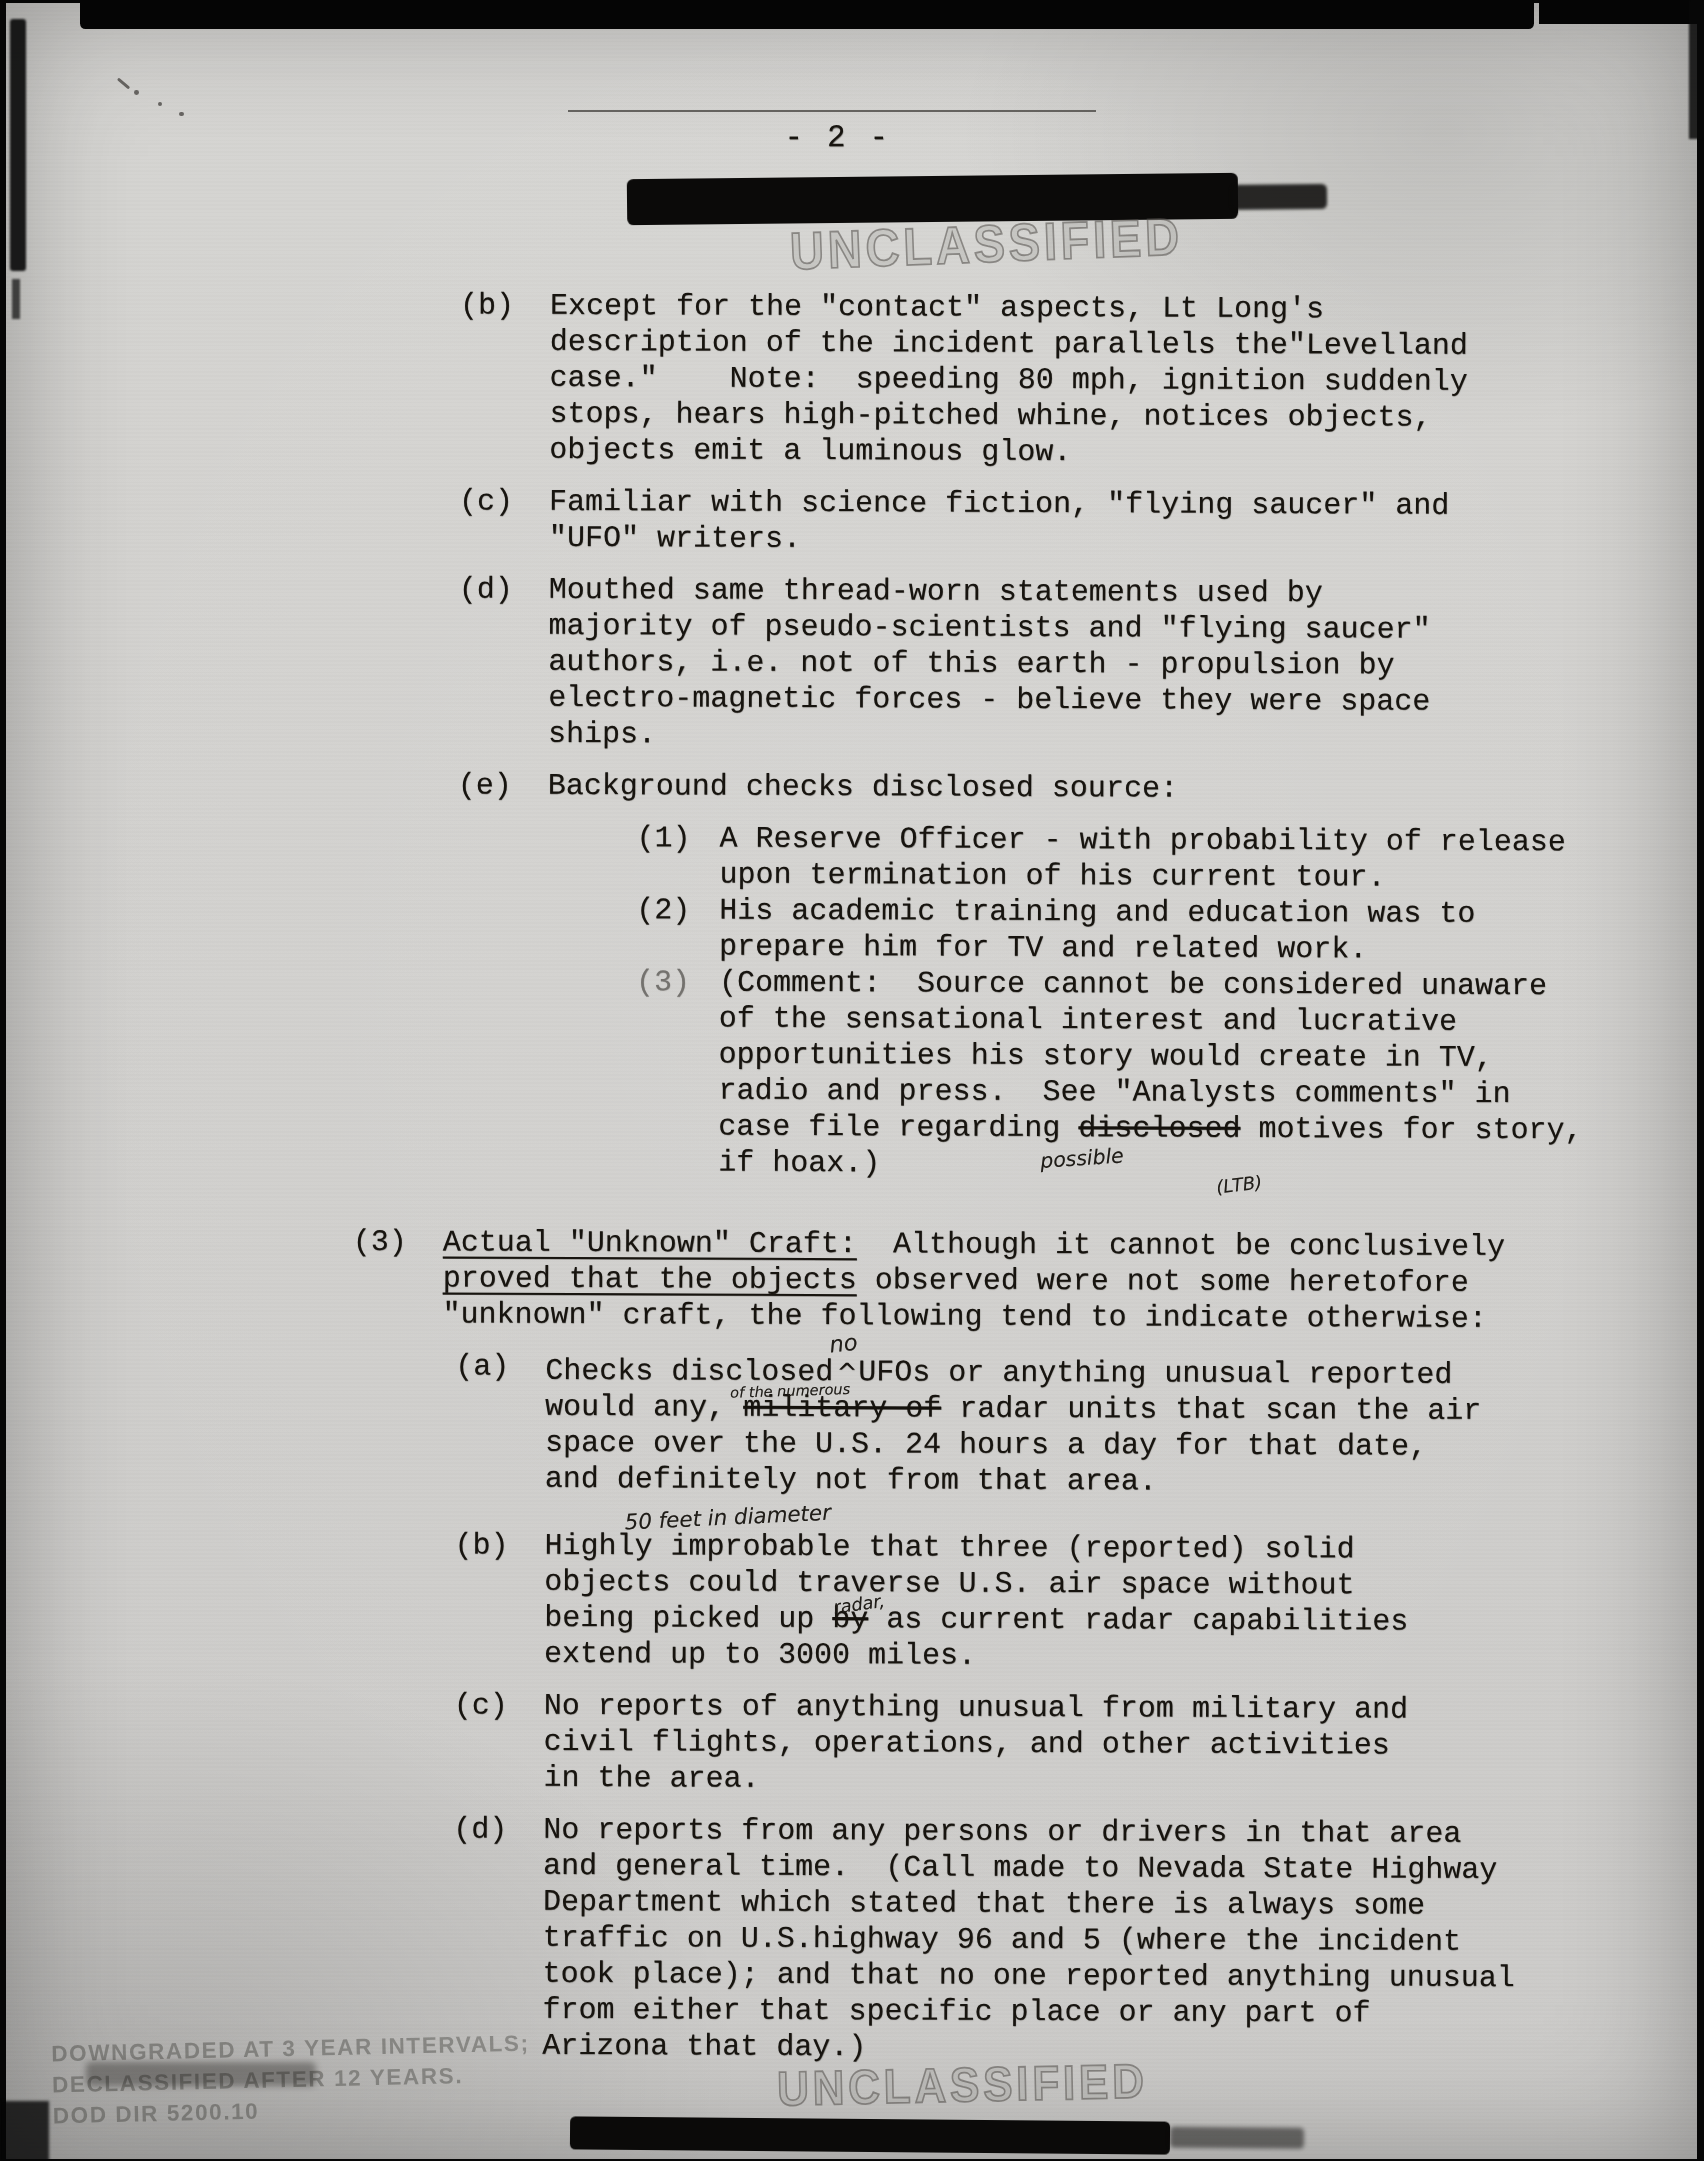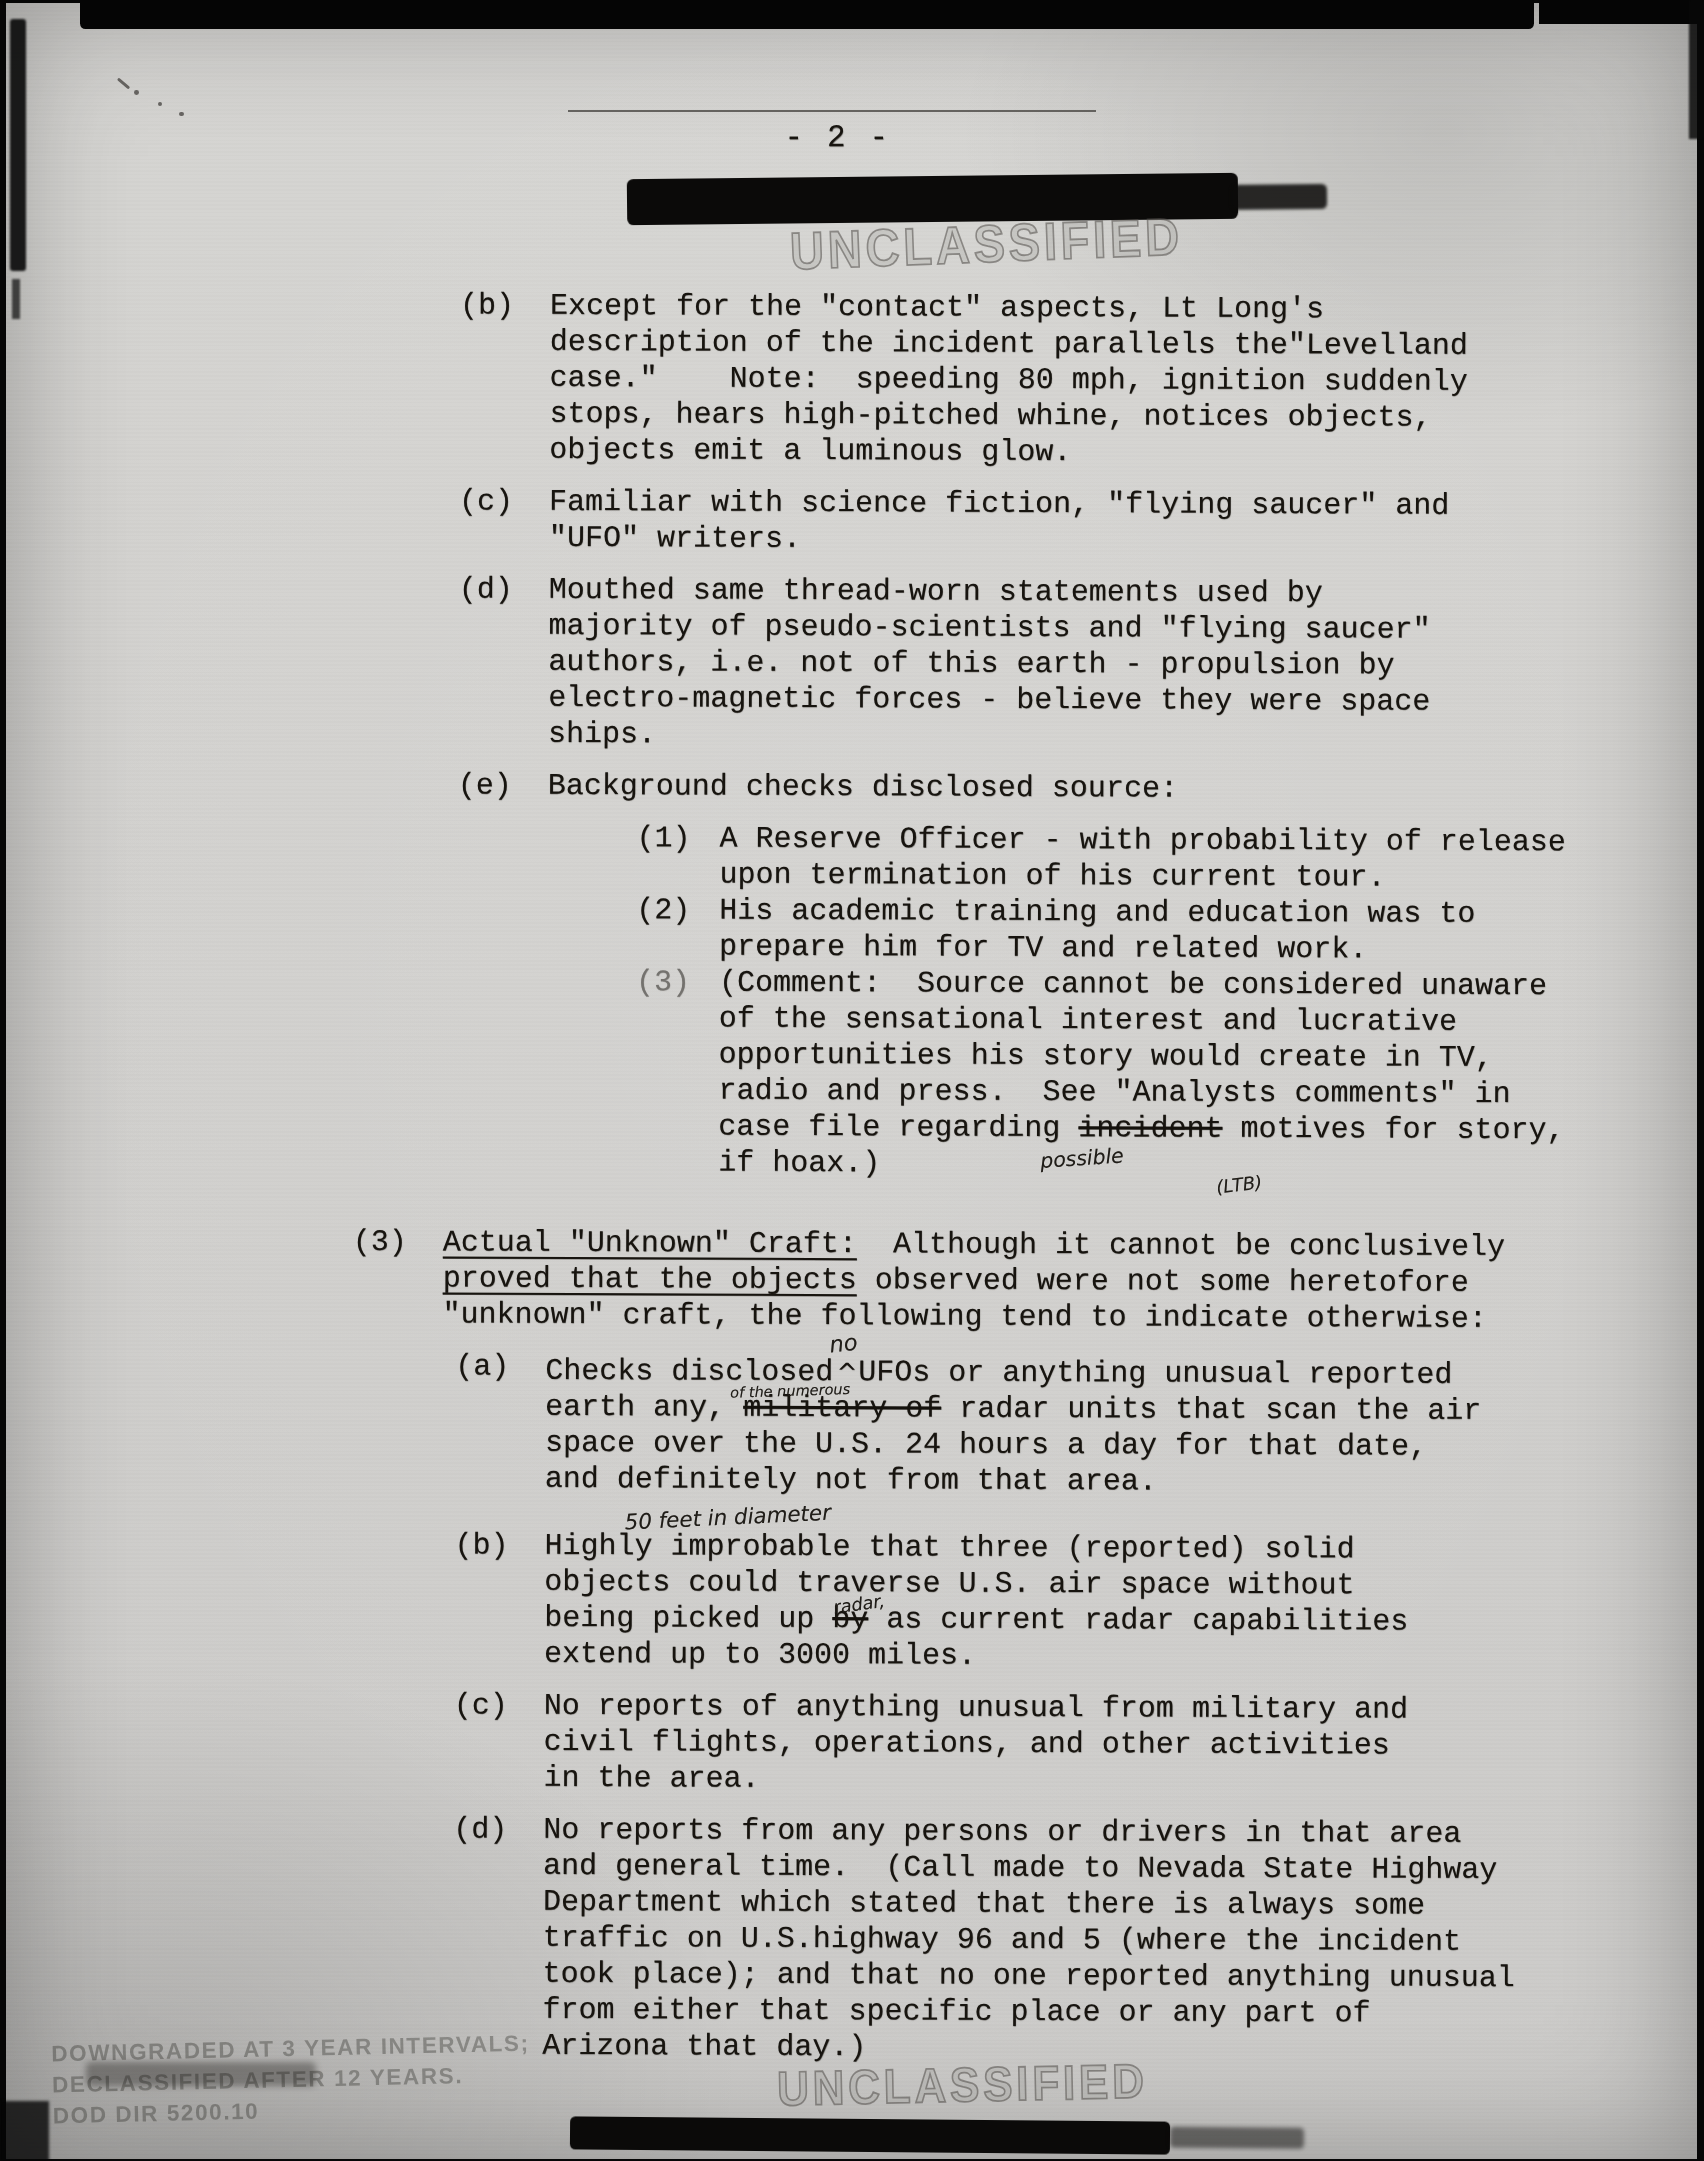--- a/index.html
+++ b/index.html
@@ -149,39 +149,39 @@
         </div>
       </div>
 
       <div class="item lvl2 mb-lg">
         <span class="lbl faint">(3)</span>
         <div class="lines">
           <div class="line">(Comment:  Source cannot be considered unaware</div>
           <div class="line">of the sensational interest and lucrative</div>
           <div class="line">opportunities his story would create in TV,</div>
           <div class="line">radio and press.  See "Analysts comments" in</div>
-          <div class="line"><span>case file regarding </span><span class="struck">incident</span><span> motives for story,</span><span class="hw hw-possible">possible</span><span class="hw hw-ltb">(LTB)</span></div>
+          <div class="line"><span>case file regarding </span><span class="struck">disclosed</span><span> motives for story,</span><span class="hw hw-possible">possible</span><span class="hw hw-ltb">(LTB)</span></div>
           <div class="line">if hoax.)</div>
         </div>
       </div>
 
       <div class="item sect mb">
         <span class="lbl">(3)</span>
         <div class="lines">
           <div class="line"><span class="und">Actual "Unknown" Craft:</span><span>  Although it cannot be conclusively</span></div>
           <div class="line"><span class="und">proved that the objects</span><span> observed were not some heretofore</span></div>
           <div class="line">"unknown" craft, the following tend to indicate otherwise:</div>
         </div>
       </div>
 
       <div class="item lvl1 mb-md">
         <span class="lbl">(a)</span>
         <div class="lines">
           <div class="line"><span>Checks disclosed</span><span class="ins"><span class="caret">^</span><span class="hw hw-no">no</span></span><span>UFOs or anything unusual reported</span></div>
-          <div class="line"><span>earth any, </span><span class="rel"><span class="struck">military of</span><span class="hw hw-above">of the numerous</span></span><span> radar units that scan the air</span></div>
+          <div class="line"><span>would any, </span><span class="rel"><span class="struck">military of</span><span class="hw hw-above">of the numerous</span></span><span> radar units that scan the air</span></div>
           <div class="line">space over the U.S. 24 hours a day for that date,</div>
           <div class="line">and definitely not from that area.</div>
         </div>
       </div>
 
       <div class="item lvl1 mb">
         <span class="lbl">(b)</span>
         <div class="lines">
           <div class="line"><span>Highly improbable that three (reported) solid</span><span class="hw hw-50">50 feet in diameter</span></div>
           <div class="line">objects could traverse U.S. air space without</div>

